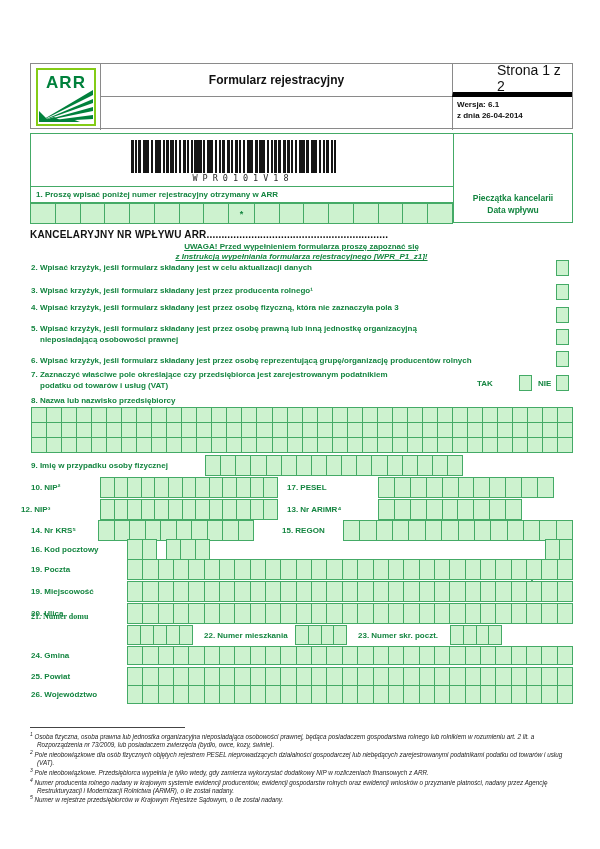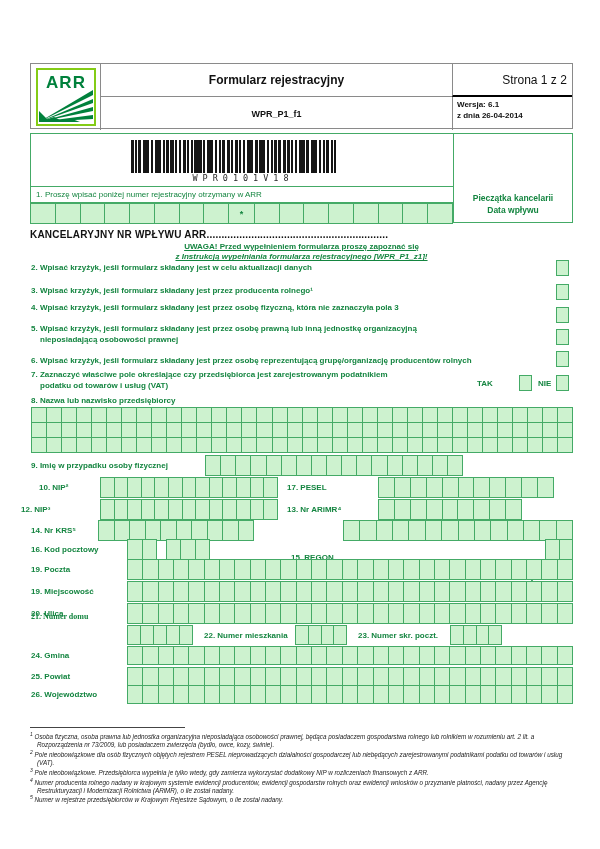--- a/index.html
+++ b/index.html
@@ -9,41 +9,41 @@
   
   .hdr{position:absolute;left:30px;top:63px;width:543px;height:66px;
        display:grid;grid-template-columns:70px 1fr 120px;grid-template-rows:33px 33px;
        border:1px solid #8a8a8a;box-sizing:border-box;background:#fff;}
   .hdr-logo{grid-row:1 / span 2;border-right:1px solid #8a8a8a;box-sizing:border-box;
             display:flex;align-items:center;justify-content:center;}
   .logo-box{width:60px;height:58px;border:2px solid #84cc16;box-sizing:border-box;background:#fff;}
   .hdr-title{grid-column:2;grid-row:1;border-bottom:1px solid #8a8a8a;box-sizing:border-box;
              display:flex;align-items:center;justify-content:center;
              font-weight:bold;font-size:12px;color:#111;}
-  .hdr-page{grid-column:3;grid-row:1;border-bottom:2px solid #000000;border-left:1px solid #8a8a8a;
+  .hdr-page{grid-column:3;grid-row:1;border-bottom:5px solid #000000;border-left:1px solid #8a8a8a;
             box-sizing:border-box;display:flex;align-items:center;justify-content:center;
-            font-size:12px;color:#111;padding-left:44px;}
+            font-size:14px;color:#111;padding-left:44px;}
   .hdr-code{grid-column:2;grid-row:2;display:flex;align-items:center;justify-content:center;
             font-weight:bold;font-size:9px;color:#111;}
   .hdr-version{grid-column:3;grid-row:2;border-left:1px solid #8a8a8a;box-sizing:border-box;
                padding:3px 0 0 4px;font-weight:bold;font-size:8px;color:#111;line-height:1.35;}
 
   
   .bcbox{position:absolute;left:30px;top:133px;width:424px;height:90px;
          border:1px solid #44aa66;box-sizing:border-box;background:#fff;}
   .bars{position:absolute;left:100px;top:6px;width:205px;height:33px;background-color:#fff;
         background-image:
           repeating-linear-gradient(90deg,#151515 0 2px,rgba(0,0,0,0) 2px 4px),
           repeating-linear-gradient(90deg,#151515 0 1px,rgba(0,0,0,0) 1px 7px),
           repeating-linear-gradient(90deg,#151515 0 3px,rgba(0,0,0,0) 3px 13px);}
   .bclabel{position:absolute;left:0;top:39px;width:424px;text-align:center;
            font-family:"DejaVu Sans Mono",monospace;font-size:8.5px;letter-spacing:5px;color:#2a2a2a;}
   .s1title{position:absolute;left:0;top:52px;width:100%;height:16px;box-sizing:border-box;
            border-top:1px solid #44aa66;line-height:16px;padding-left:5px;
-           font-weight:normal;font-size:8px;color:#148540;}
+           font-weight:bold;font-size:8px;color:#148540;}
   .s1cells{position:absolute;left:0;top:68px;width:100%;height:22px;box-sizing:border-box;
            border-top:1px solid #44aa66;display:flex;}
   .s1cells .grp{display:flex;height:100%;}
   .s1cells .grp i,.s1star{box-sizing:border-box;border:1px solid #44aa66;background:#cdf2cf;
            height:100%;margin-left:-1px;}
   .s1cells .grp i{flex:1;}
   .grp-before,.grp-after{flex:8;}
   .s1star{flex:1;display:flex;align-items:center;justify-content:center;
           color:#148540;font-size:9px;font-weight:bold;}
 
@@ -98,21 +98,20 @@
           <path d="M1,52 L55,37 L55,41 Z" fill="#00813c"></path>
           <path d="M1,52 L55,45 L55,49 Z" fill="#00813c"></path>
           <path d="M1,52 L42,52 L34,49 Z" fill="#00813c"></path>
           <path d="M1,52 L26,52 L16,47 Z" fill="#00813c"></path>
           <path d="M1,41 L1,52 L12,52 Z" fill="#00813c"></path>
         </svg>
       </div>
     </div>
     <div class="hdr-title">Formularz rejestracyjny</div>
     <div class="hdr-page">Strona 1 z 2</div>
-    <div class="hdr-code">WPR_P1_f1</div>
     <div class="hdr-version">
       <div>Wersja: 6.1</div>
       <div>z dnia 26-04-2014</div>
     </div>
   </div>
 
   <div class="bcbox">
     <div class="bars"></div>
     <div class="bclabel">WPR0101V18</div>
     <div class="s1title">1.  Proszę wpisać poniżej numer rejestracyjny otrzymany w ARR</div>
@@ -305,21 +304,21 @@
       <i></i>
       <i></i>
       <i></i>
       <i></i>
       <i></i>
       <i></i>
       <i></i>
       <i></i>
     </div>
 
-  <div class="flabel" style="left:31px;top:483px;margin-left:8px;">10. NIP²</div>
+  <div class="flabel" style="left:31px;top:483px;">10. NIP²</div>
   <div class="cells" style="left:100px;top:477px;width:178px;height:21px;">
       <i></i>
       <i></i>
       <i></i>
       <i></i>
       <i></i>
       <i></i>
       <i></i>
       <i></i>
       <i></i>
@@ -378,21 +377,21 @@
       <i></i>
       <i></i>
       <i></i>
       <i></i>
       <i></i>
       <i></i>
       <i></i>
       <i></i>
       <i></i>
     </div>
-  <div class="flabel" style="left:291px;top:526px;margin-top:27px;">15. REGON</div>
+  <div class="flabel" style="left:282px;top:526px;">15. REGON</div>
   <div class="cells" style="left:343px;top:520px;width:230px;height:21px;">
       <i></i>
       <i></i>
       <i></i>
       <i></i>
       <i></i>
       <i></i>
       <i></i>
       <i></i>
       <i></i>

